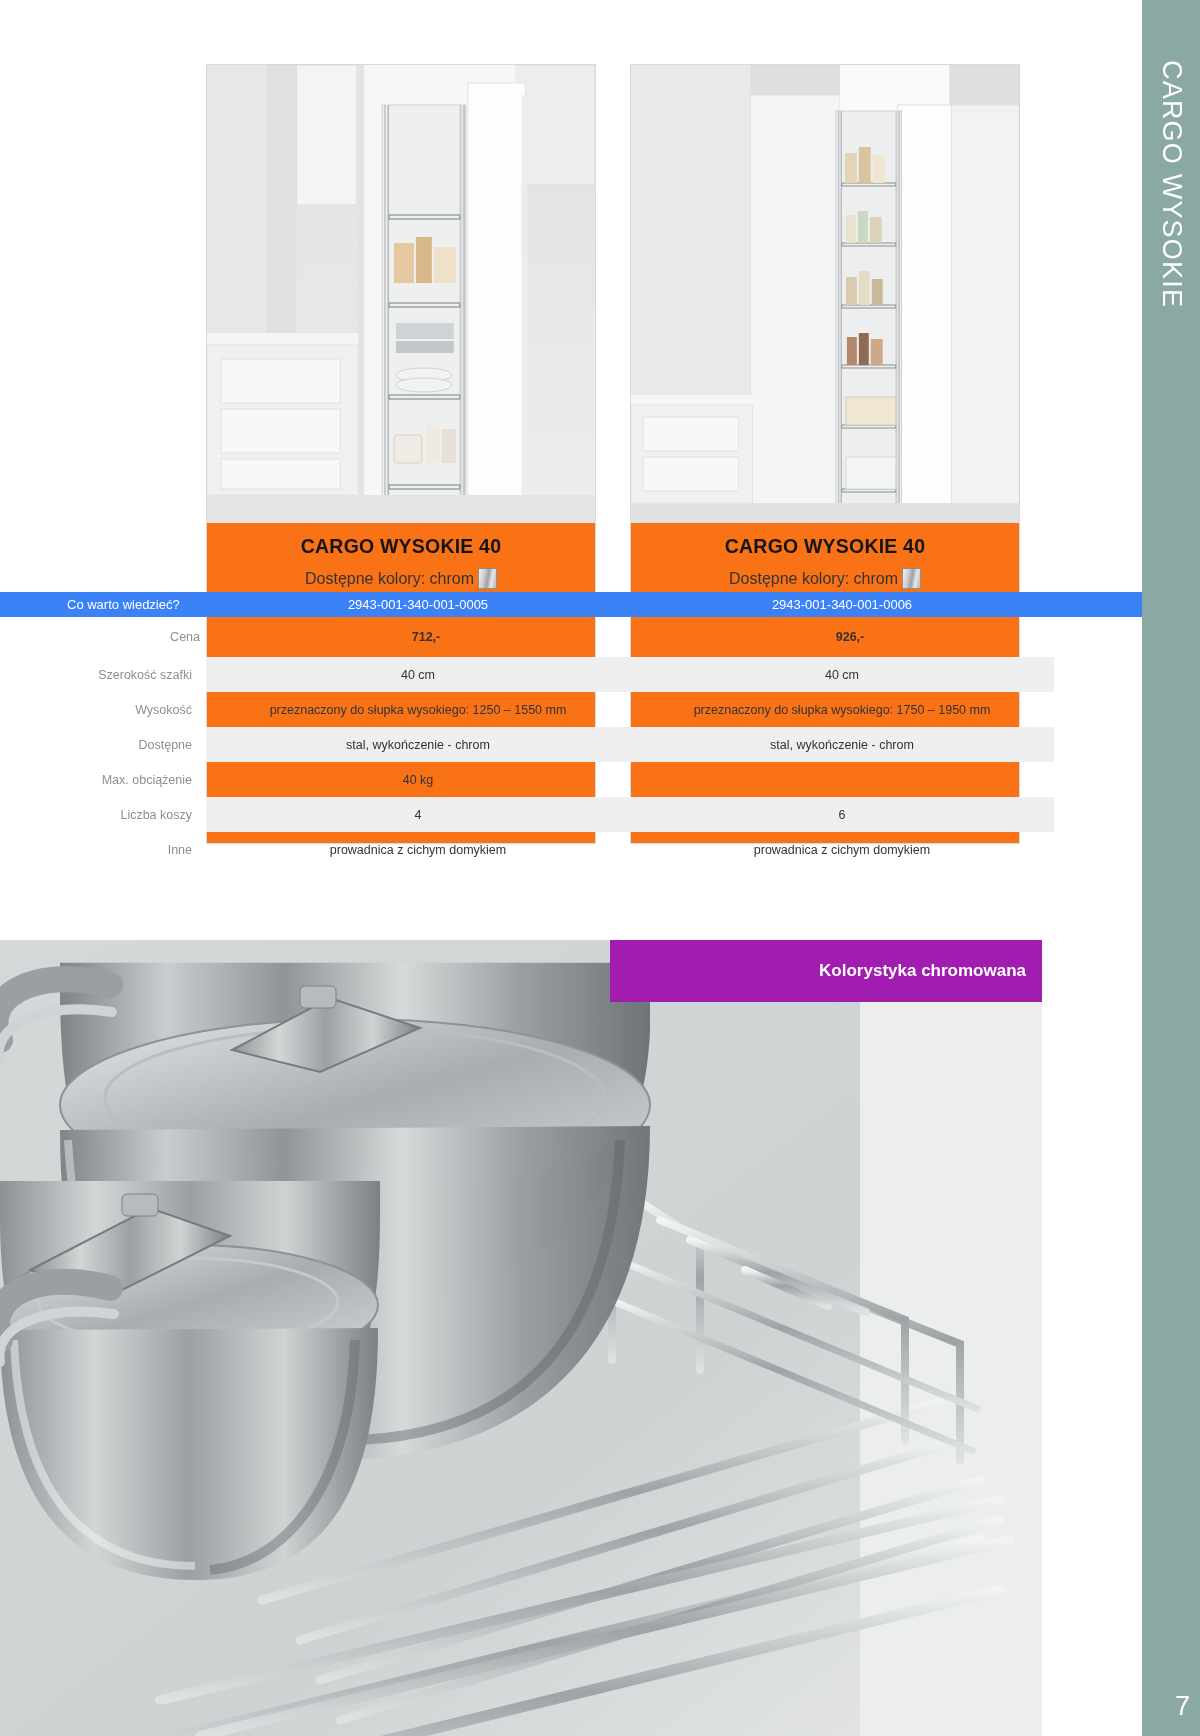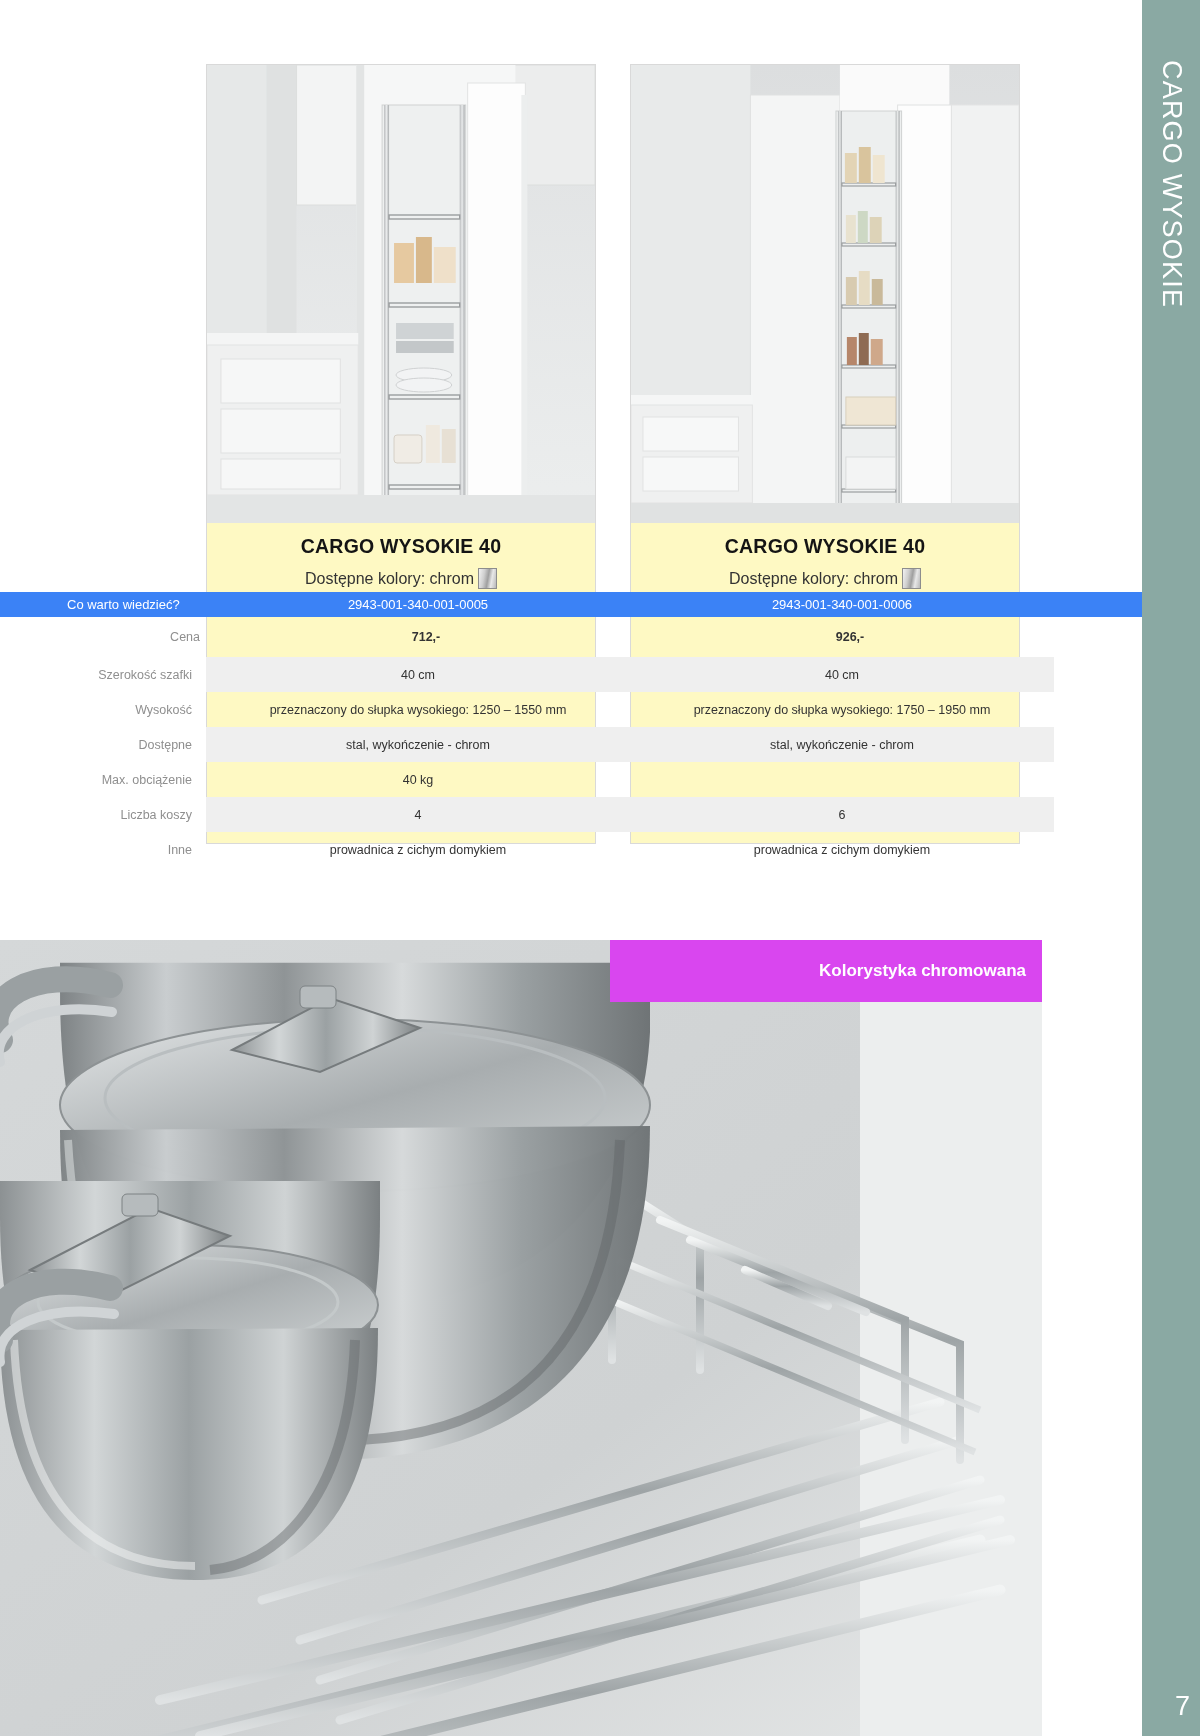--- a/index.html
+++ b/index.html
@@ -27,21 +27,21 @@
     font-size:27px;
     letter-spacing:1.2px;
     font-weight:400;
     white-space:nowrap;
   }
 
   
   .cards{position:absolute;left:0;top:0;width:1142px;height:940px;}
   .card{
     position:absolute;top:64px;width:390px;height:780px;
-    border:1px solid #d9d9d9;background:#fef9c3;box-sizing:border-box;
+    border:1px solid #d9d9d9;background:#f97316;box-sizing:border-box;
   }
   .card.left{left:206px;}
   .card.right{left:630px;}
 
   .photo{position:absolute;left:0;top:0;width:100%;height:458px;overflow:hidden;}
   .photo svg{display:block;width:100%;height:100%;}
 
   .card-title{
     position:absolute;left:0;top:470px;width:100%;text-align:center;
     font-size:19.5px;font-weight:700;color:#141414;letter-spacing:.2px;
@@ -78,21 +78,21 @@
   }
   .trow.head .cell{color:#ffffff;font-size:13px;}
   .trow.shade .cell{background:#efefef;}
   .trow.shade .lbl{background:transparent;}
   .price{color:#c0392b;font-weight:700;font-size:16.5px;}
   .row-price{height:40px;margin-left:8px;}
 
   
   .bottom-strip{
     position:absolute;left:610px;top:940px;width:432px;height:62px;
-    background:#d946ef;display:flex;align-items:center;justify-content:flex-end;
+    background:#a21caf;display:flex;align-items:center;justify-content:flex-end;
     box-sizing:border-box;padding-right:16px;
   }
   .bottom-strip span{color:#fff;font-size:17px;font-weight:700;}
   .strip-right{
     position:absolute;left:1042px;top:940px;width:100px;height:62px;background:#ffffff;
   }
   .side-band-lower{
     position:absolute;right:0;top:940px;width:58px;height:796px;background:#8aa9a3;
   }
 

